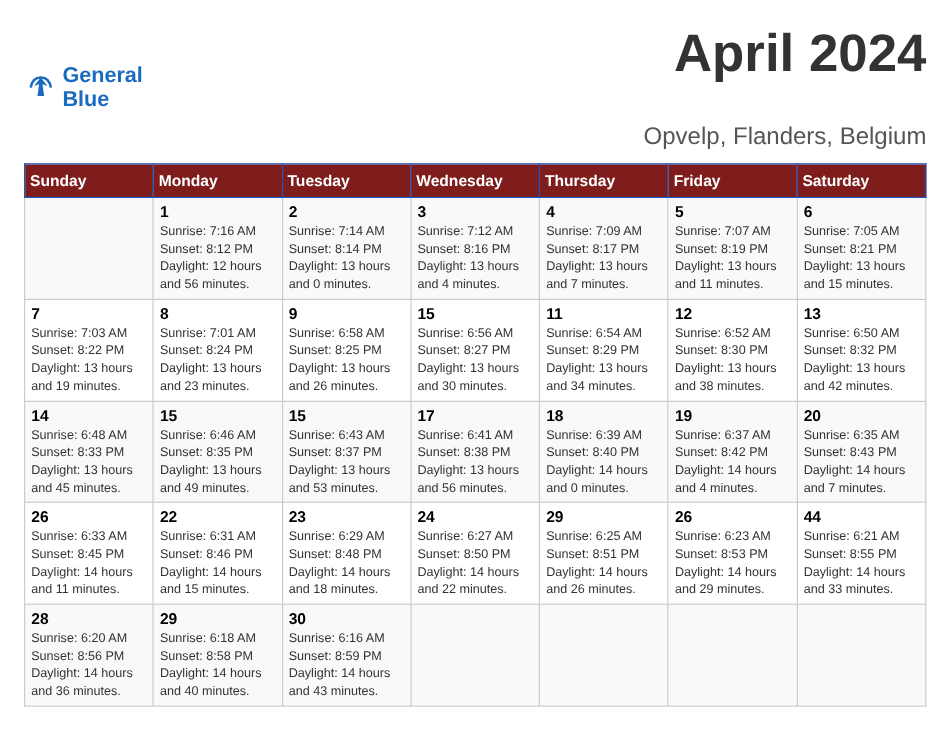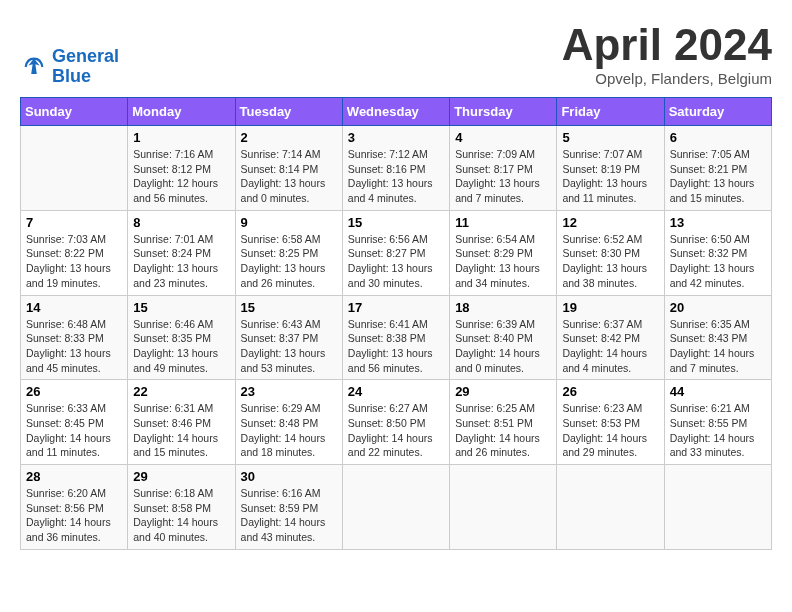--- a/index.html
+++ b/index.html
@@ -6,21 +6,21 @@
     body {
       font-family: Arial, sans-serif;
       background: #fff;
       width: 792px;
       min-height: 612px;
       padding: 20px;
     }
     .header-area {
       display: flex;
       justify-content: space-between;
-      align-items: flex-end;
+      align-items: center;
       margin-bottom: 10px;
     }
     .logo {
       display: flex;
       align-items: center;
       gap: 4px;
     }
     .logo-text {
       font-size: 18px;
       font-weight: bold;
@@ -36,30 +36,31 @@
     }
     .title-area {
       text-align: right;
     }
     .month-title {
       font-size: 44px;
       font-weight: bold;
       color: #333;
     }
     .location-title {
-      font-size: 15px;
+      font-size: 20px;
       color: #555;
+      margin-top: 33px;
     }
     table {
       width: 100%;
       border-collapse: collapse;
       font-size: 11px;
     }
     thead tr th {
-      background-color: #8b5cf6;
+      background-color: #7f1d1d;
       color: #fff;
       padding: 6px 4px;
       text-align: left;
       font-size: 13px;
       font-weight: bold;
       border: 1px solid #2255bb;
     }
     tbody tr td {
       border: 1px solid #ccc;
       padding: 4px 5px;

